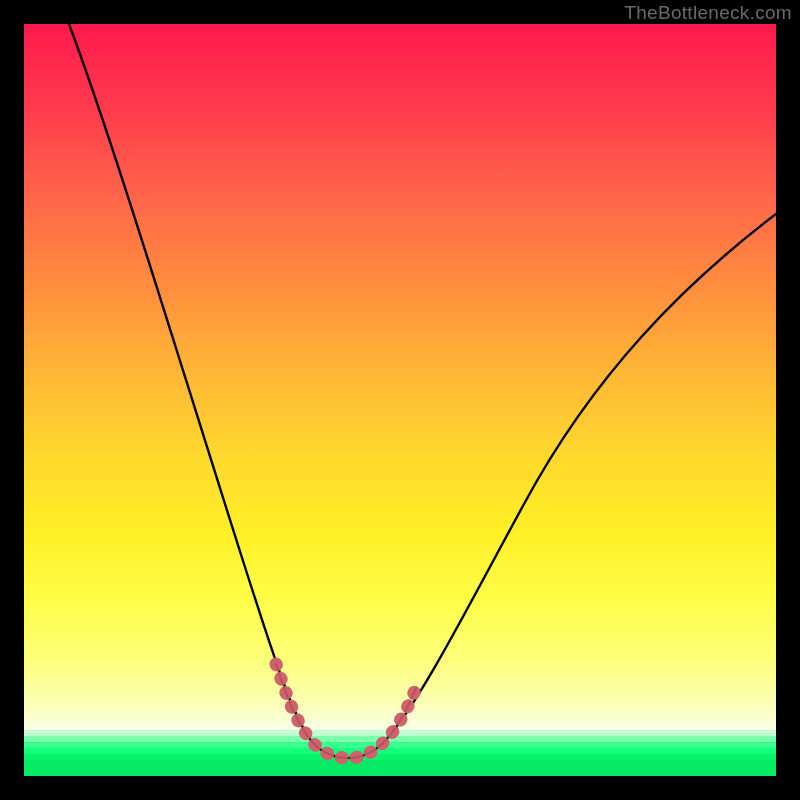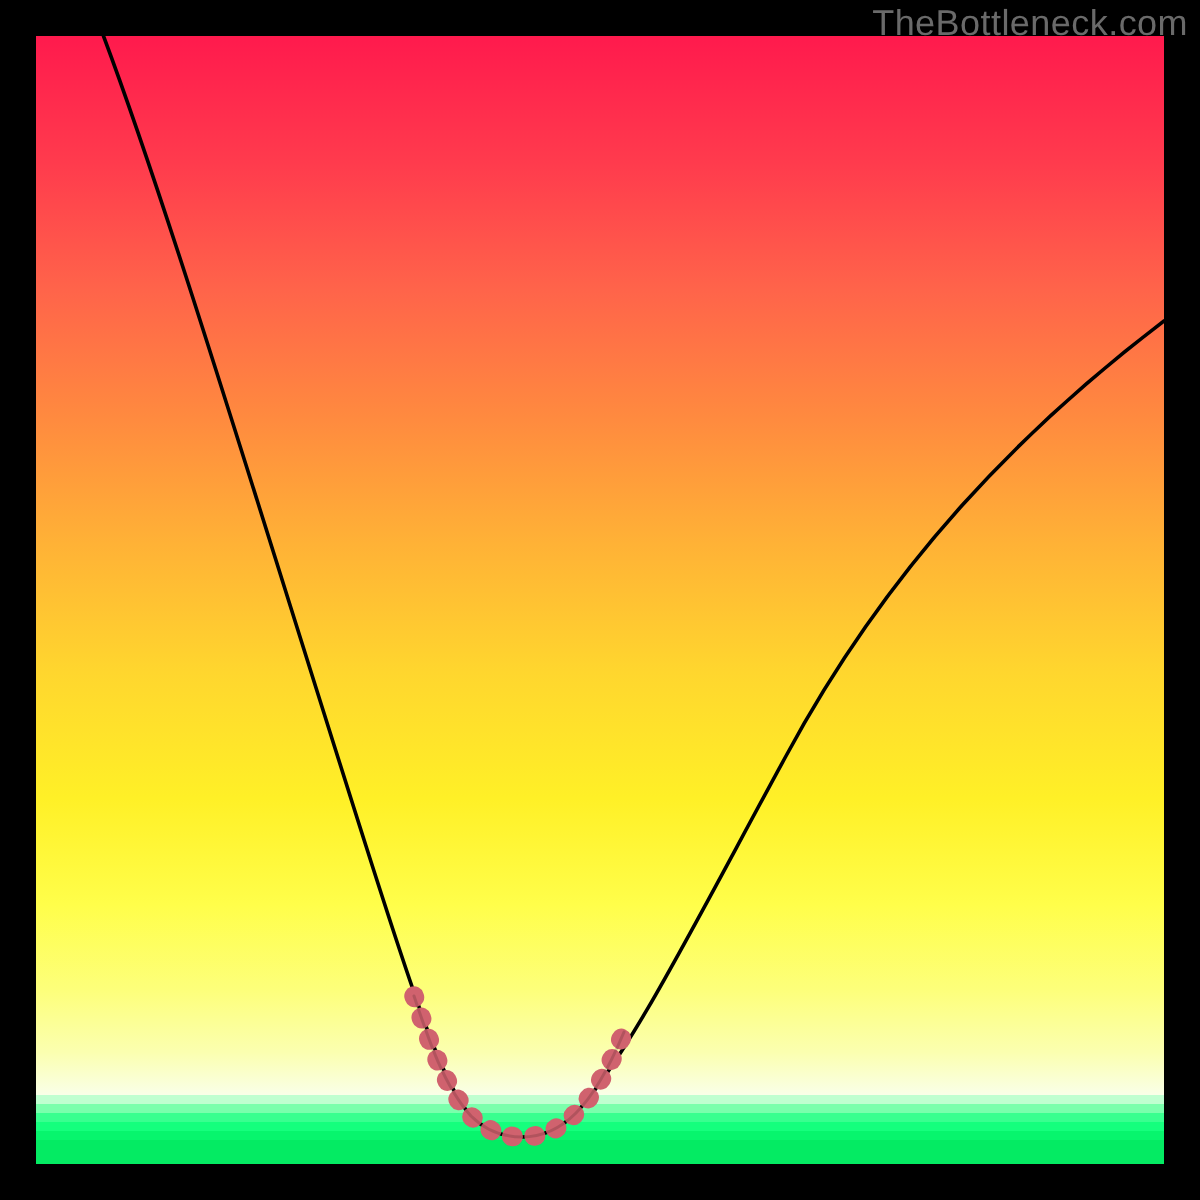--- a/index.html
+++ b/index.html
@@ -57,21 +57,21 @@
   .s2 { top: 712px; background: #7affac; }
   .s3 { top: 718px; background: #39ff8f; }
   .s4 { top: 724px; background: #15ff7d; }
   .s5 { top: 730px; background: #07f56d; }
   .s6 { top: 736px; background: #04eb63; height: 16px; }
   .watermark {
     position: absolute;
     top: 2px;
     right: 8px;
     color: #6a6a6a;
-    font-size: 24px;
+    font-size: 19px;
     letter-spacing: 0.3px;
     user-select: none;
   }
   svg.curve {
     position: absolute;
     left: 0;
     top: 0;
     width: 752px;
     height: 752px;
     pointer-events: none;

